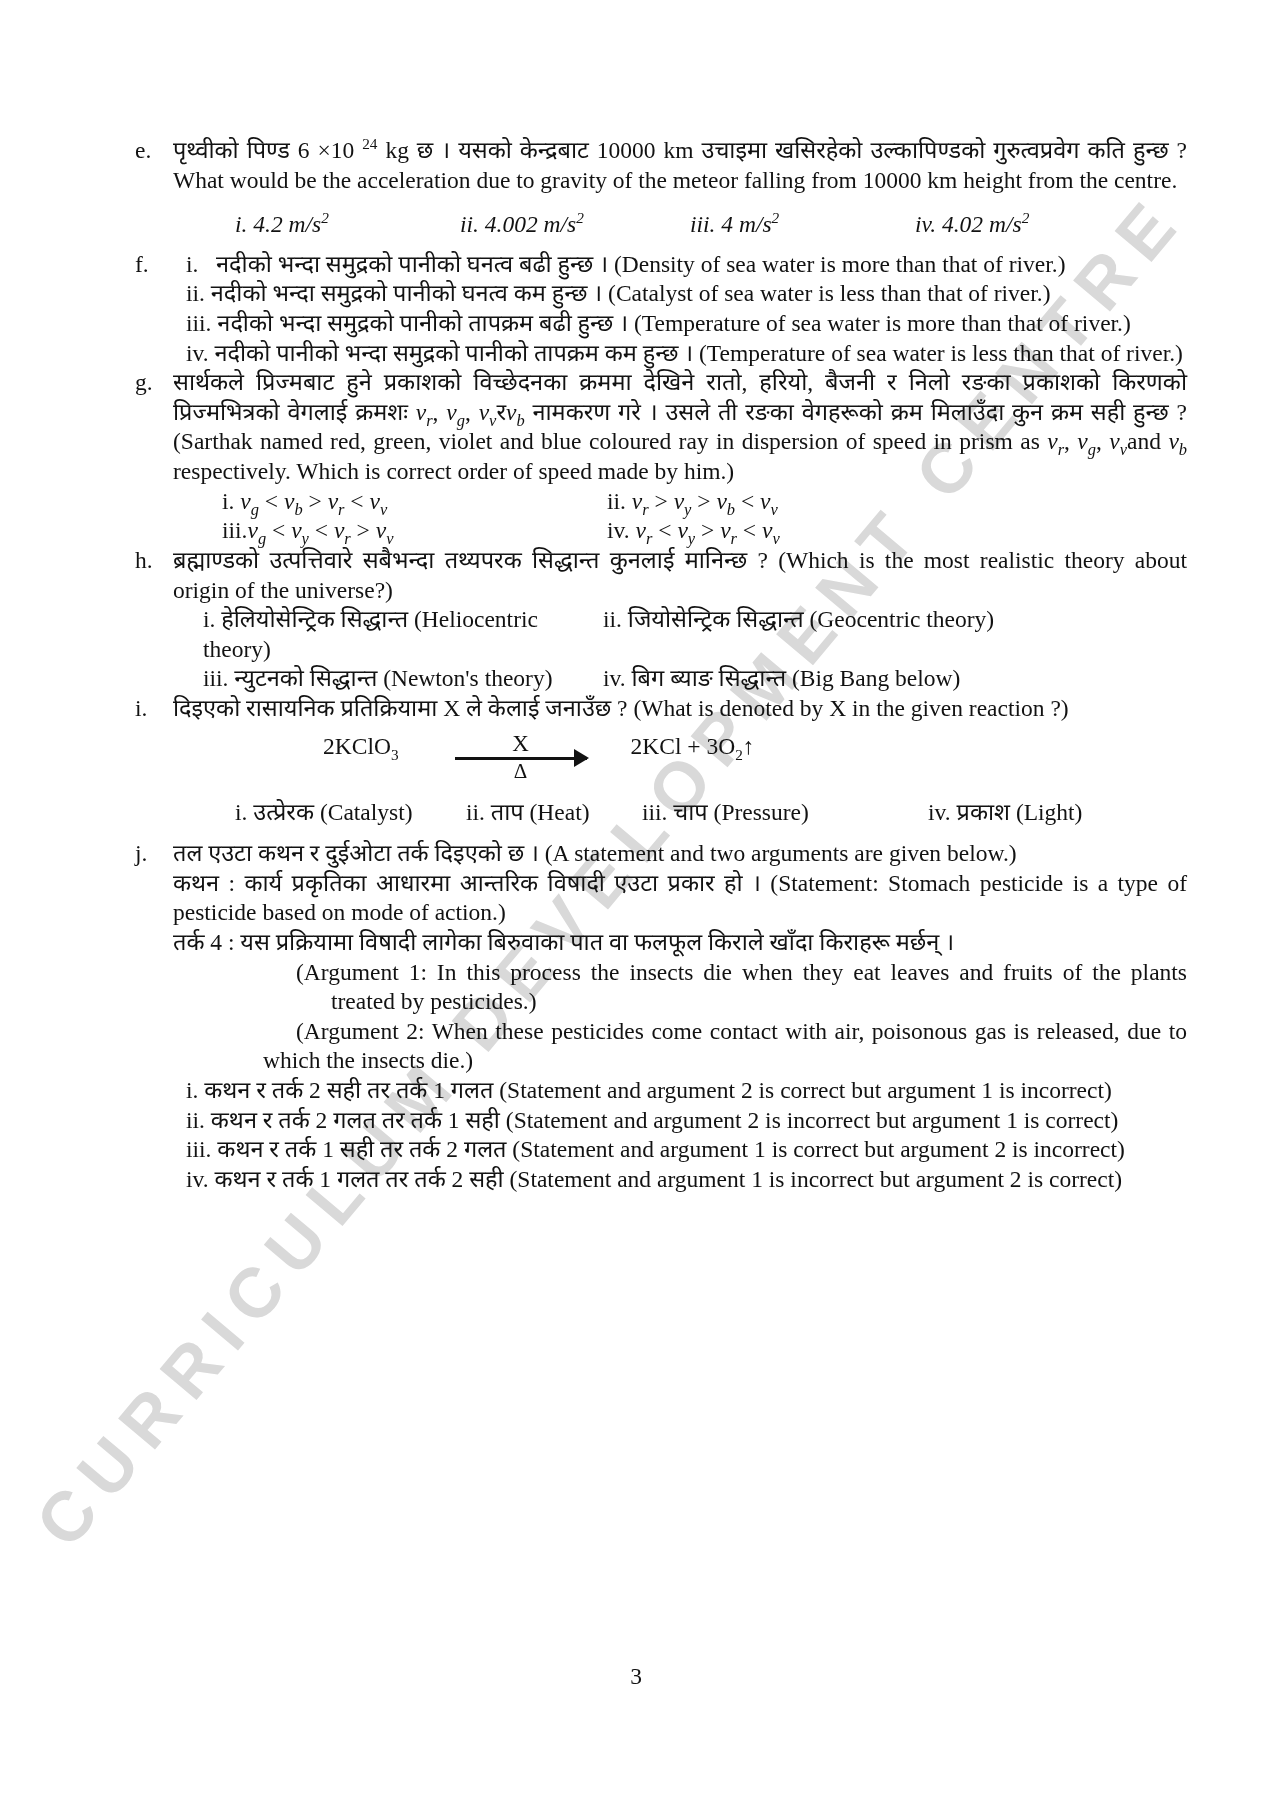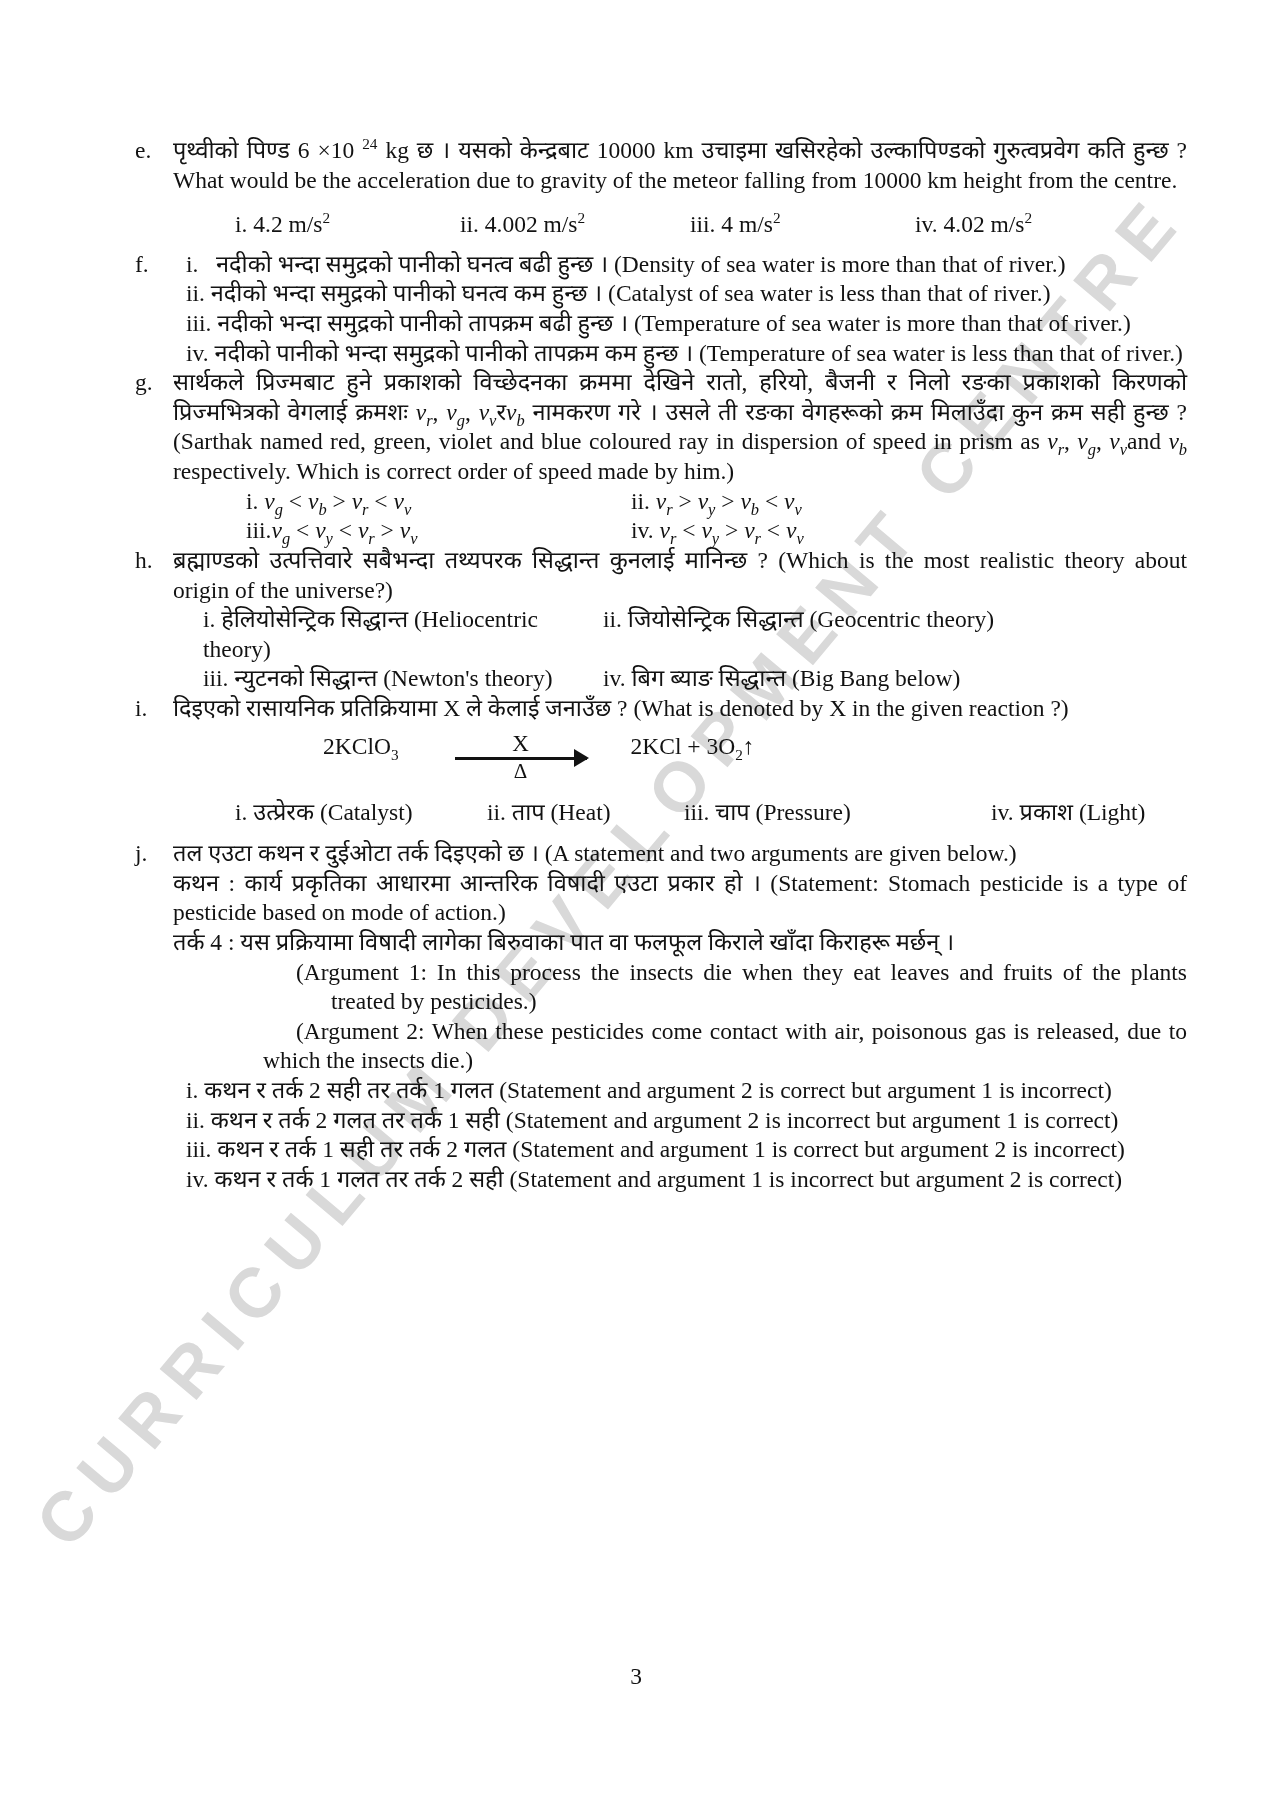--- a/index.html
+++ b/index.html
@@ -16,23 +16,23 @@
     font-weight:600; font-size:70px; letter-spacing:14px; color:#d9d9d9;
   }
   .content { position:absolute; left:135px; right:85px; top:136px; z-index:1; text-align:justify; }
   .q { display:flex; align-items:flex-start; }
   .q-label { flex:0 0 38px; }
   .q-body { flex:1 1 auto; min-width:0; }
   .seg-sup { vertical-align:super; font-size:0.65em; line-height:0; }
   .seg-sub { vertical-align:sub; font-size:0.65em; line-height:0; }
   .seg-i { font-style:italic; }
   .seg-isub { font-style:italic; vertical-align:sub; font-size:0.7em; line-height:0; }
-  .opt-row-e { display:grid; grid-template-columns:225px 230px 225px auto; margin:15px 0 10px 62px; text-align:left; }
-  .opt-row-i { display:grid; grid-template-columns:231px 176px 286px auto; margin:16px 0 12px 62px; text-align:left;gap:21px; }
-  .opt-grid-g { display:grid; grid-template-columns:385px auto; margin-left:73px; text-align:left; }
+  .opt-row-e { display:grid; grid-template-columns:225px 230px 225px auto; margin:15px 0 10px 62px; text-align:left;font-style:italic; }
+  .opt-row-i { display:grid; grid-template-columns:231px 176px 286px auto; margin:16px 0 12px 62px; text-align:left; }
+  .opt-grid-g { display:grid; grid-template-columns:385px auto; margin-left:49px; text-align:left; }
   .opt-grid-h { display:grid; grid-template-columns:400px auto; margin-left:30px; text-align:left; }
   .sub-opt { padding-left:68px; text-indent:-55px; }
   .f-list, .j-list { text-align:justify; }
   .arg-en-1 { padding-left:158px; text-indent:-35px; }
   .arg-en-2 { padding-left:90px; text-indent:33px; }
   .rx { display:flex; align-items:flex-start; margin:8px 0 6px 150px; text-align:left; }
   .rx-side { white-space:nowrap; }
   .rx-arrow { display:flex; flex-direction:column; align-items:center; margin:0 44px 0 56px; }
   .rx-top { line-height:1; font-size:23px; margin-bottom:2px; }
   .rx-line { position:relative; width:132px; height:3px; background:#121212; }

